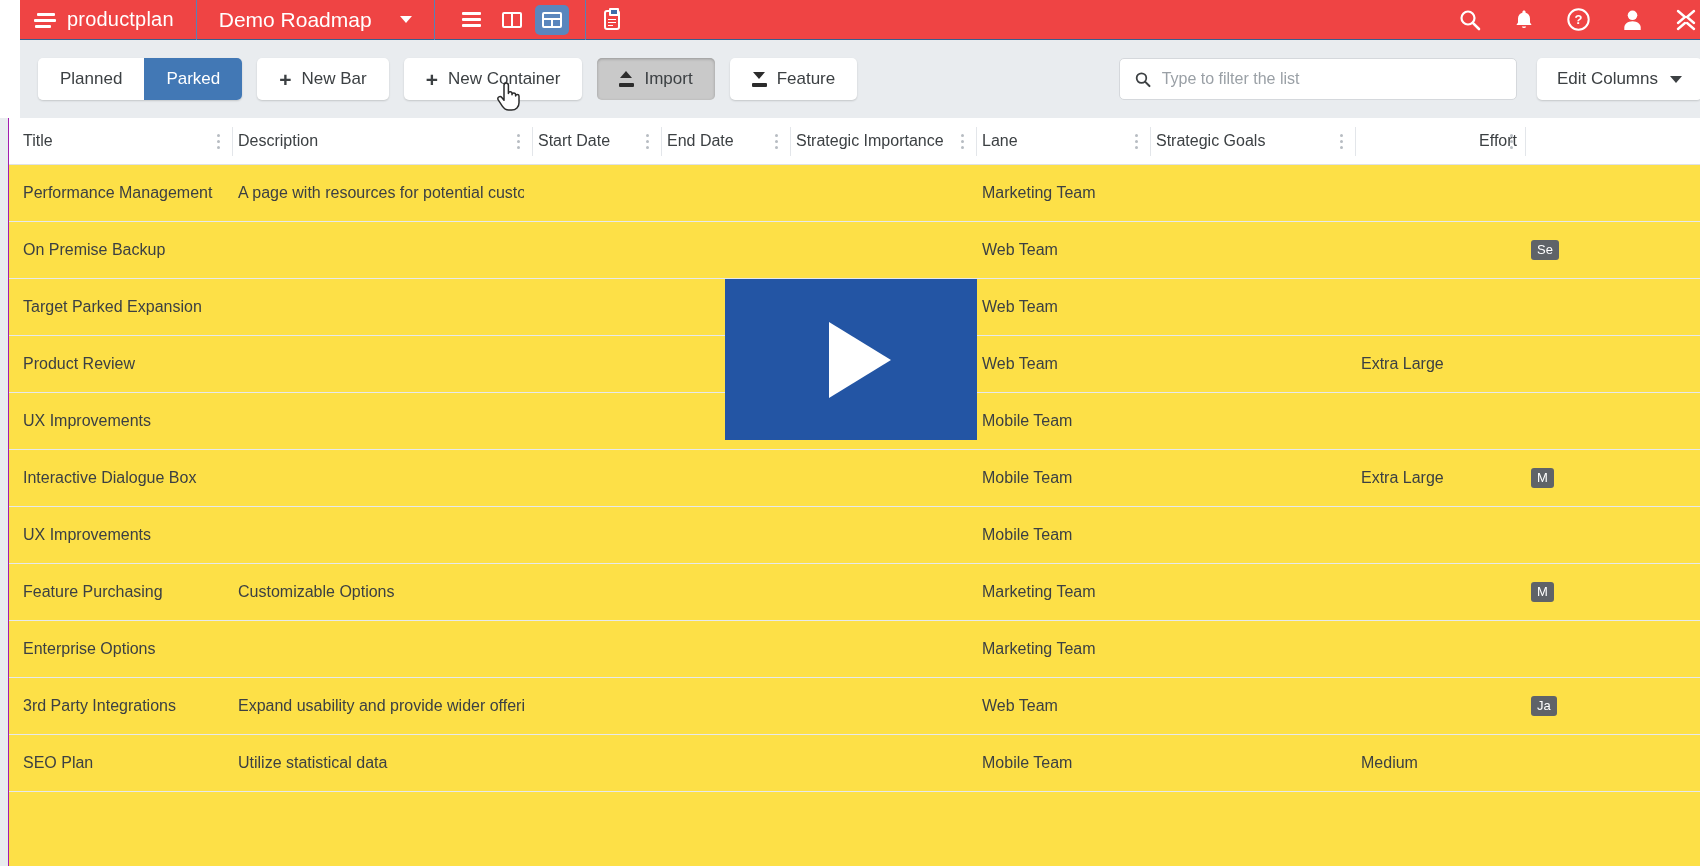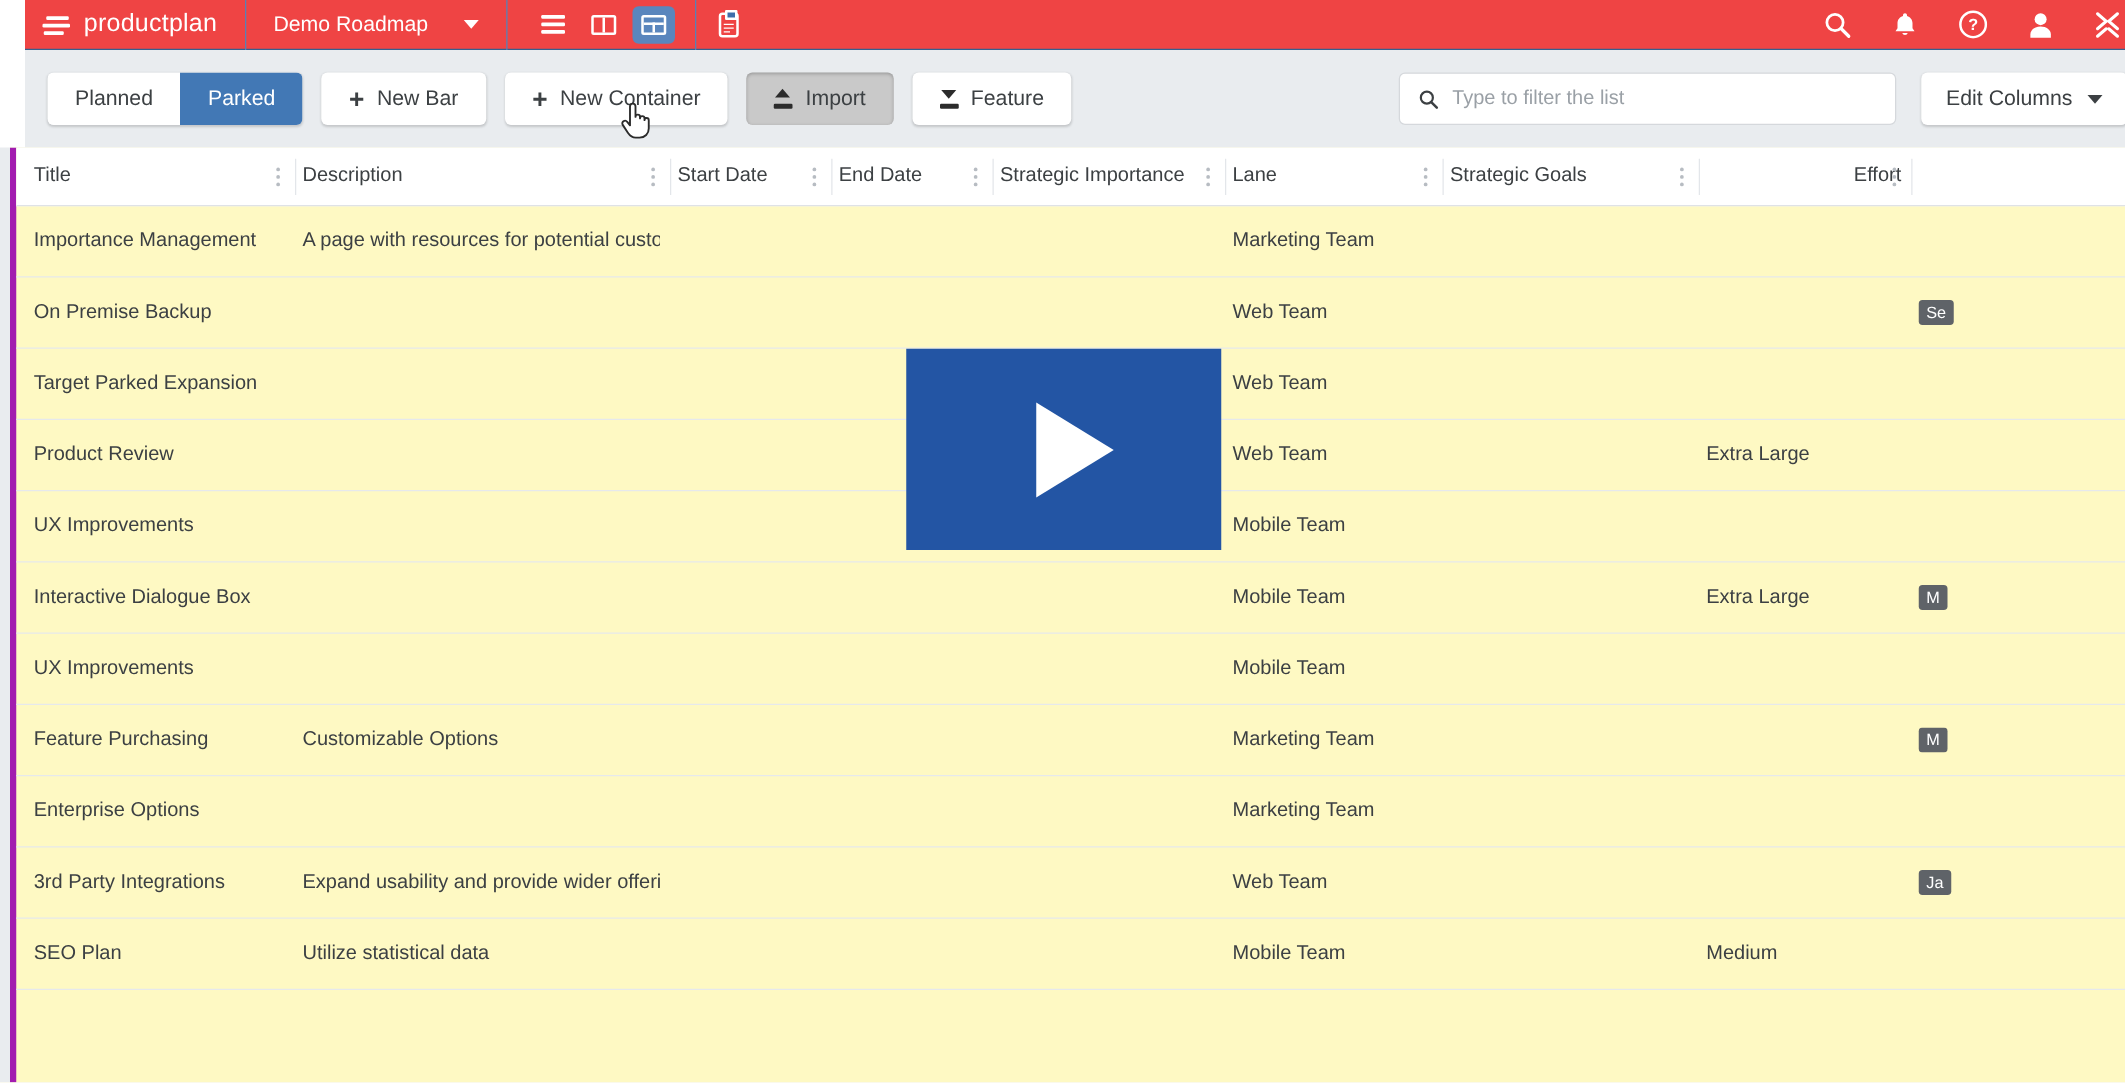--- a/index.html
+++ b/index.html
@@ -30,21 +30,21 @@
   }
   .brand-logo i:nth-child(1) { top: 2px;  width: 18px; left: 3px;}
   .brand-logo i:nth-child(2) { top: 8px;  width: 22px; left: 0px;}
   .brand-logo i:nth-child(3) { top: 14px; width: 16px; left: 1px;}
   .brand-name { color: #fff; font-size: 20px; letter-spacing: .2px; }
 
   .roadmap-sel {
     display: flex; align-items: center; gap: 28px;
     padding: 0 22px; height: 40px;
     border-right: 1px solid #5781b6;
-    color: #fff; font-size: 17px;
+    color: #fff; font-size: 21px;
     cursor: pointer;
   }
   .caret-down {
     width: 0; height: 0;
     border-left: 6px solid transparent; border-right: 6px solid transparent;
     border-top: 7px solid #ffffff;
   }
 
   .viewgroup { display: flex; align-items: center; height: 40px; padding: 0 16px 0 20px;
                border-right: 1px solid #5781b6; gap: 6px; }
@@ -135,21 +135,21 @@
   }
   .caret-dark { width:0;height:0;border-left:6px solid transparent;border-right:6px solid transparent;border-top:7px solid #3c4043; }
 
   
   .table-area {
     position: absolute; top: 118px; left: 0; width: 1700px; height: 748px;
     background: #e9ecef; overflow: hidden;
   }
   .table-inner {
     position: absolute; top: 0; left: 8px; right: 0; bottom: 0;
-    background: #fef9c3; border-left: 5px solid #a21caf;
+    background: #fde047; border-left: 1px solid #a21caf;
   }
   .thead {
     display: flex; height: 47px; align-items: center;
     border-bottom: 1px solid #dfe2e6; background: #fff;
   }
   .th {
     position: relative; display: flex; align-items: center; height: 47px;
     font-size: 16px; color: #3c4043; padding-left: 14px; flex: 0 0 auto;
   }
   .th .grip {
@@ -408,21 +408,21 @@
           <span>Effort</span>
           <span class="grip">
               <span></span>
             </span>
           <span class="sep"></span>
         </div>
       </div>
 
       <div id="tbody">
           <div class="trow">
-            <div class="td c-title">Importance Management</div>
+            <div class="td c-title">Performance Management</div>
             <div class="td c-desc">A page with resources for potential customers.</div>
             <div class="td c-start"></div>
             <div class="td c-end"></div>
             <div class="td c-imp"></div>
             <div class="td c-lane">Marketing Team</div>
             <div class="td c-goals"></div>
             <div class="td c-effort"></div>
             <div class="td c-tags"></div>
           </div>
           <div class="trow">

